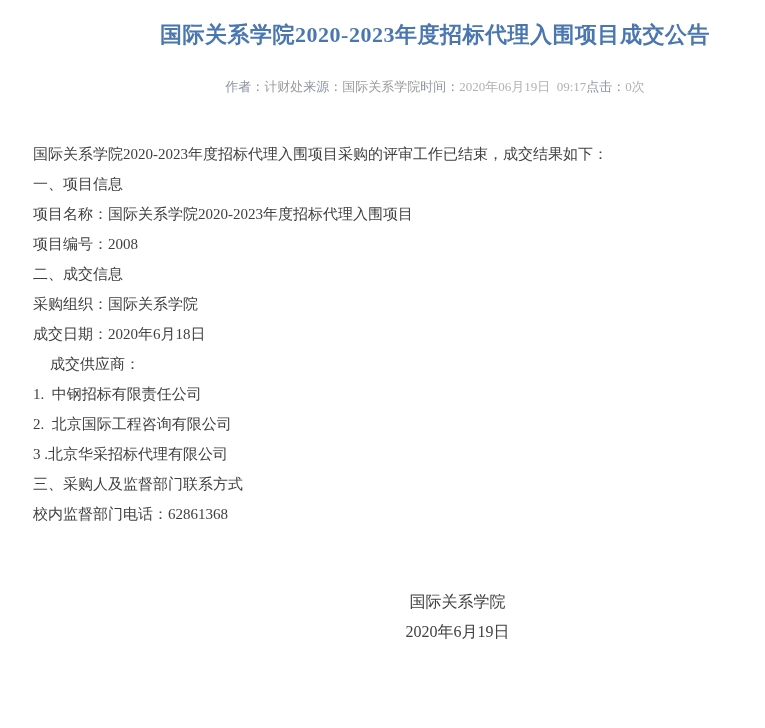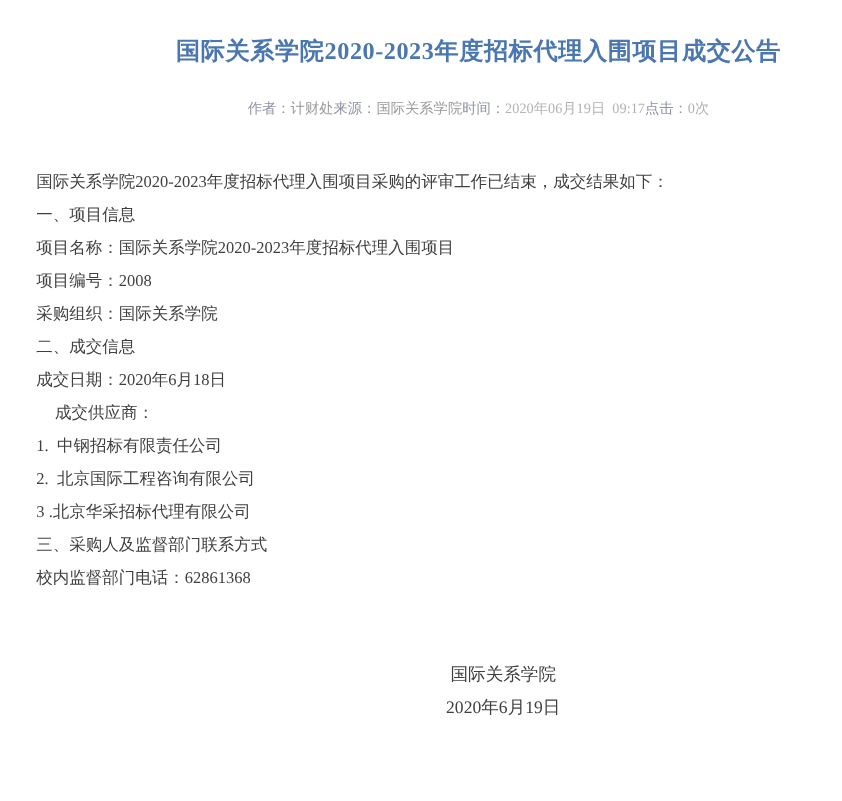--- a/index.html
+++ b/index.html
@@ -12,21 +12,21 @@
     width: 765px;
     height: 728px;
     background: #ffffff;
     overflow: hidden;
     font-family: "Liberation Serif", "DejaVu Serif", serif;
   }
   
   .header {
     margin-left: 105px;           
     text-align: center;
-    padding-top: 31px;
+    padding-top: 19px;
   }
   .article-title {
     font-size: 22px;
     font-weight: 600;
     line-height: 32px;
     color: #4a77b0;
     letter-spacing: 0.5px;
   }
   .meta-row {
     margin-top: 27px;
@@ -79,22 +79,22 @@
       <span><span class="meta-label">时间：</span><span class="meta-value light">2020年06月19日  09:17</span></span>
       <span><span class="meta-label">点击：</span><span class="meta-value light">0次</span></span>
     </div>
   </div>
 
   <div class="body-text">
     <div class="line">国际关系学院2020-2023年度招标代理入围项目采购的评审工作已结束，成交结果如下：</div>
     <div class="line">一、项目信息</div>
     <div class="line">项目名称：国际关系学院2020-2023年度招标代理入围项目</div>
     <div class="line">项目编号：2008</div>
+    <div class="line">二、成交信息</div>
     <div class="line">采购组织：国际关系学院</div>
-    <div class="line">二、成交信息</div>
     <div class="line">成交日期：2020年6月18日</div>
     <div class="line indent-1">成交供应商：</div>
     <div class="line">1.  中钢招标有限责任公司</div>
     <div class="line">2.  北京国际工程咨询有限公司</div>
     <div class="line">3 .北京华采招标代理有限公司</div>
     <div class="line">三、采购人及监督部门联系方式</div>
     <div class="line">校内监督部门电话：62861368</div>
   </div>
 
   <div class="footer-sign">

